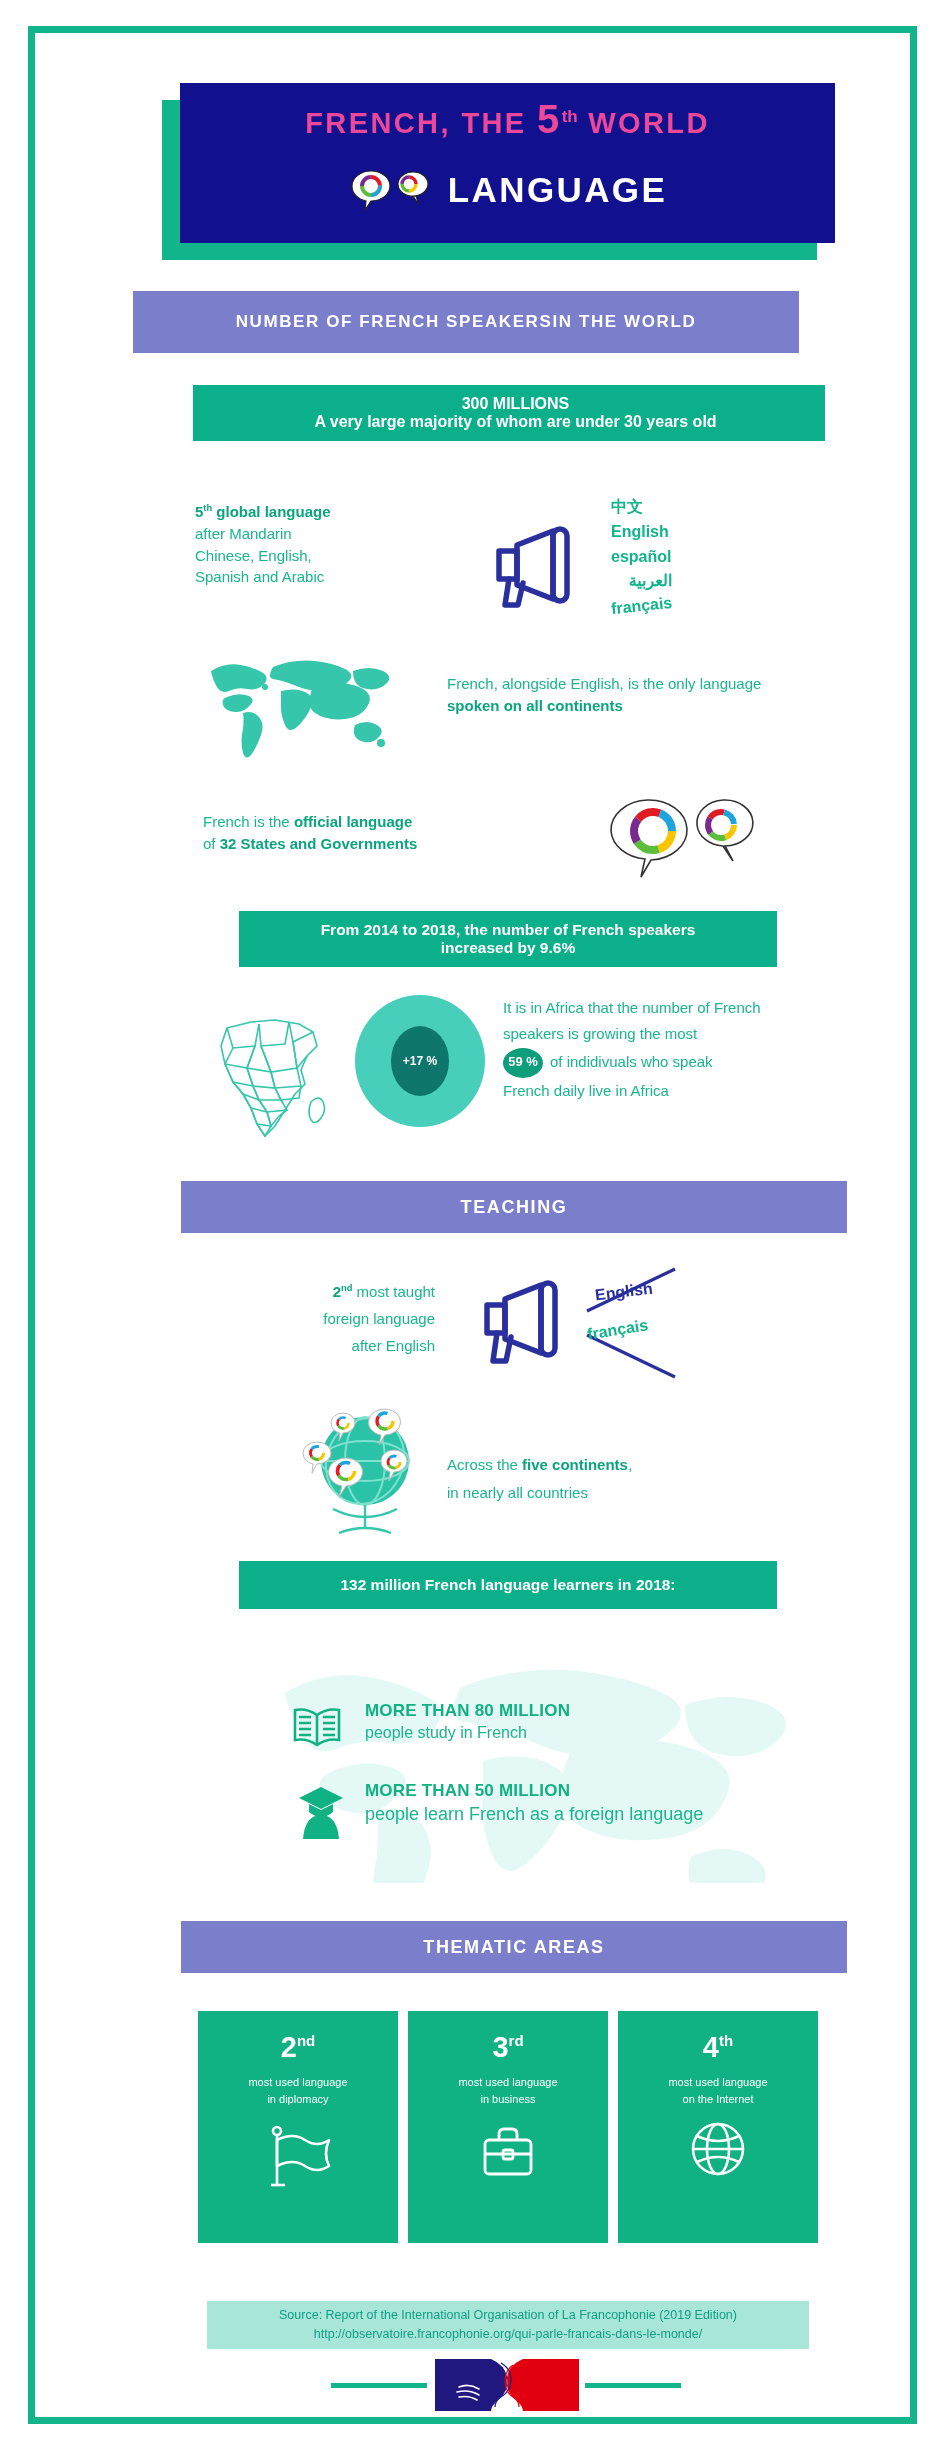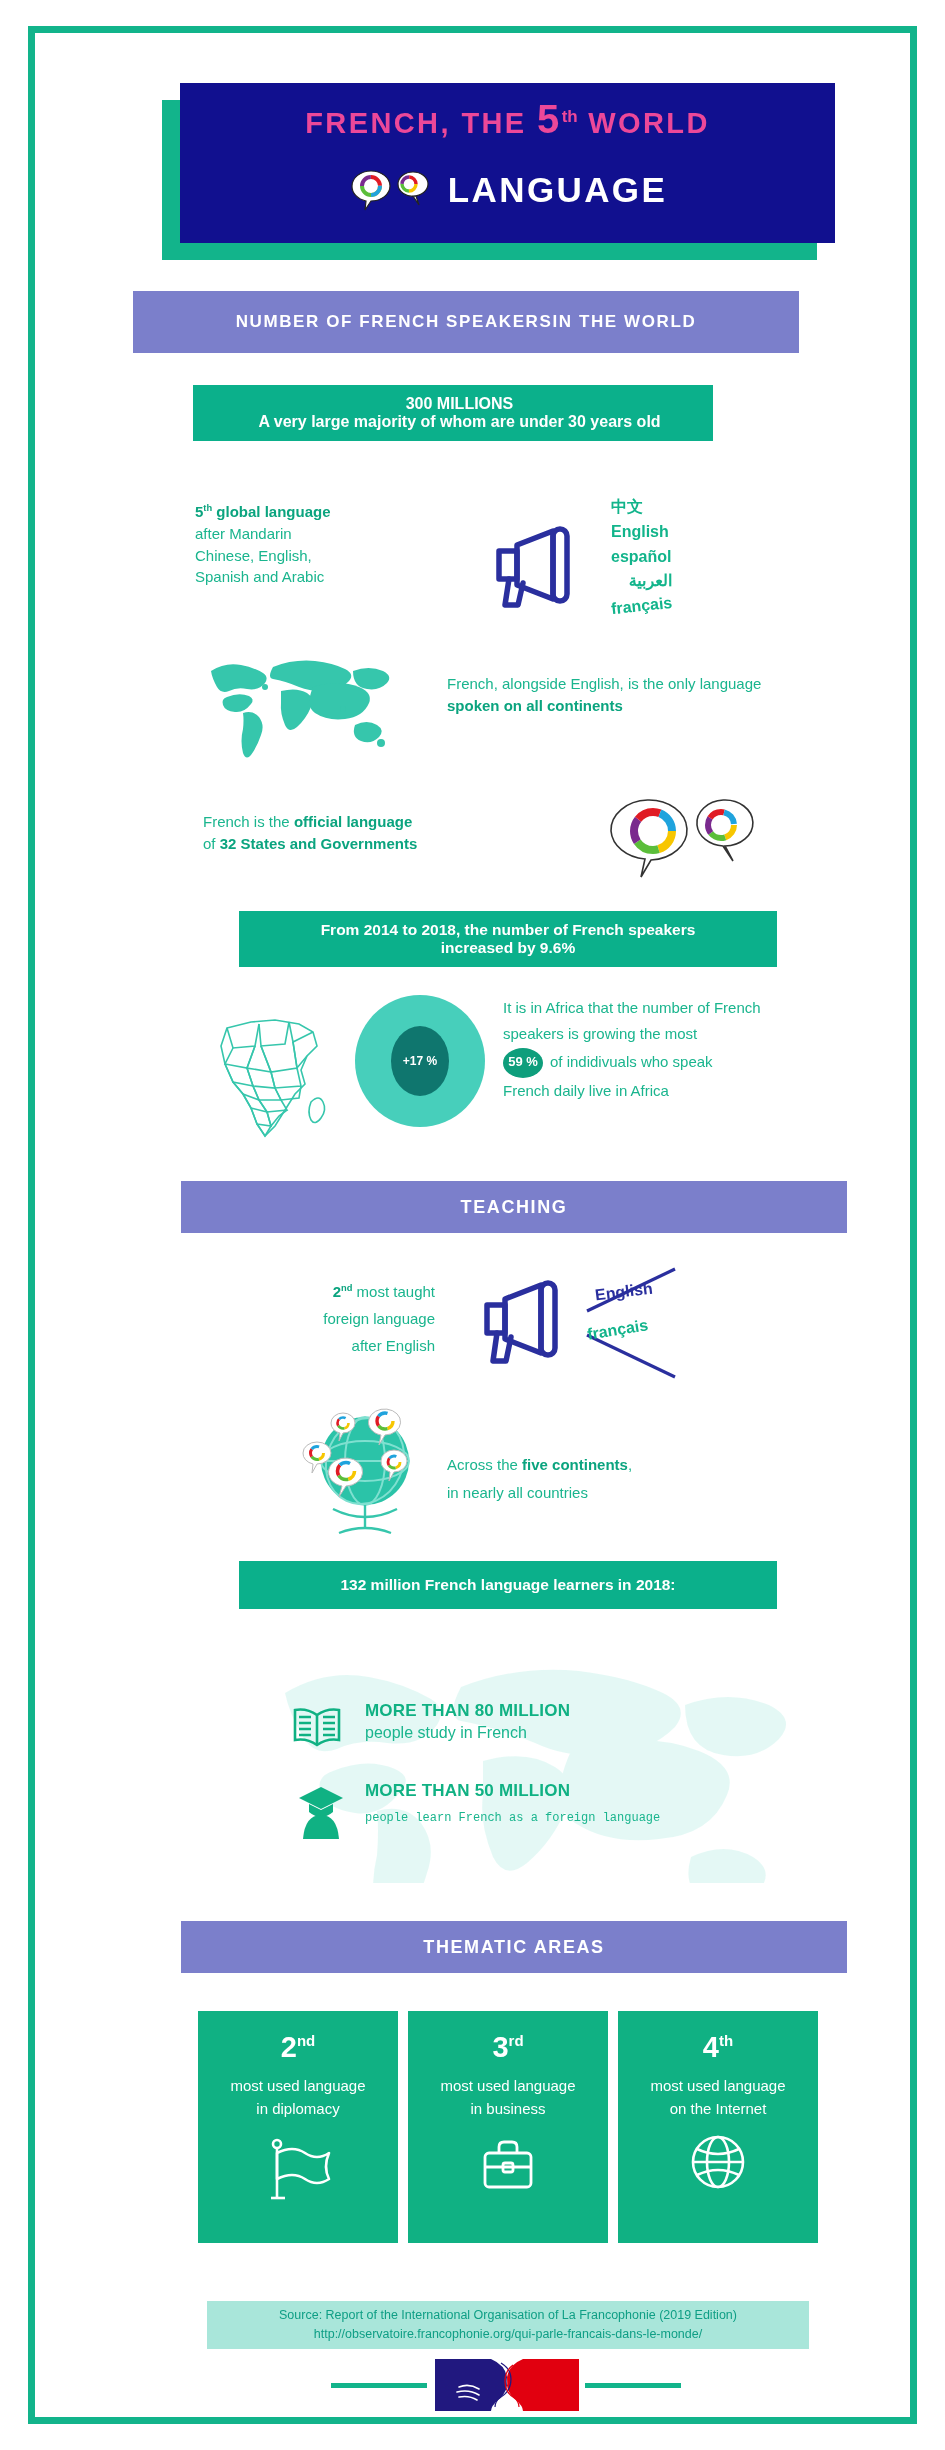--- a/index.html
+++ b/index.html
@@ -84,21 +84,21 @@
   .tealtext b { color: #0BA47F; font-weight: bold; }
   .tealtext sup { font-size: 0.62em; vertical-align: super; }
 
   
   .card {
     position: absolute; background: #10B183; color: #ffffff;
     text-align: center;
   }
   .card .rank { font-size: 29px; font-weight: bold; margin-top: 20px; }
   .card .rank sup { font-size: 15px; vertical-align: super; font-weight: bold; }
-  .card .cl { font-size: 15px; line-height: 1.55; margin-top: 10px; }
+  .card .cl { font-size: 11px; line-height: 1.55; margin-top: 10px; }
 
   
   .source {
     position: absolute; background: #A9E6DA; color: #0E9E85;
     text-align: center; font-size: 12.5px; line-height: 1.5;
     display: flex; flex-direction: column; align-items: center; justify-content: center;
   }
 
   
   .footer-rule { position: absolute; height: 5px; background: #12B48B; }
@@ -145,21 +145,21 @@
           <span>LANGUAGE</span>
         </div>
       </div>
     </div>
 
     <div class="purple-banner" style="left:98px;top:258px;width:666px;height:62px;font-size:17px;">
       <span>NUMBER OF FRENCH SPEAKERS</span>
       <span>IN THE WORLD</span>
     </div>
 
-    <div class="green-bar" style="left:158px;top:352px;width:520px;height:56px;padding-left:13px;">
+    <div class="green-bar" style="left:158px;top:352px;width:632px;height:56px;padding-left:13px;">
       <span style="font-size:16px;font-weight:bold;">300 MILLIONS</span>
       <span style="font-size:16px;font-weight:bold;">A very large majority of whom are under 30 years old</span>
     </div>
 
     <div class="tealtext" style="left:160px;top:468px;width:230px;font-size:15px;">
       <div><b><span>5</span><sup>th</sup> <span>global language</span></b></div>
       <div>after Mandarin</div>
       <div>Chinese, English,</div>
       <div>Spanish and Arabic</div>
     </div>
@@ -399,21 +399,21 @@
       <svg width="48" height="56" viewBox="0 0 48 56">
         <g fill="#10B183">
           <path d="M24 2 L46 13 L24 24 L2 13 Z"></path>
           <path d="M12 19 v8 q12 10 24 0 v-8 l-12 6 Z"></path>
           <path d="M24 30 q16 0 18 24 H6 q2-24 18-24 Z"></path>
         </g>
       </svg>
     </div>
     <div style="position:absolute;left:330px;top:1748px;">
       <div style="font-size:17px;font-weight:bold;color:#10B183;letter-spacing:0.2px;">MORE THAN 50 MILLION</div>
-      <div style="font-size:12px;color:#1AB58E;margin-top:10px;font-family:Liberation Mono, monospace;">people learn French as a foreign language</div>
+      <div style="font-size:18px;color:#1AB58E;margin-top:3px;">people learn French as a foreign language</div>
     </div>
 
     <div class="purple-banner" style="left:146px;top:1888px;width:666px;height:52px;font-size:18px;">
       <span>THEMATIC AREAS</span>
     </div>
 
     <div class="card" style="left:163px;top:1978px;width:200px;height:232px;">
       <div class="rank"><span>2</span><sup>nd</sup></div>
       <div class="cl"><span>most used language</span></div>
       <div class="cl" style="margin-top:0;"><span>in diplomacy</span></div>

